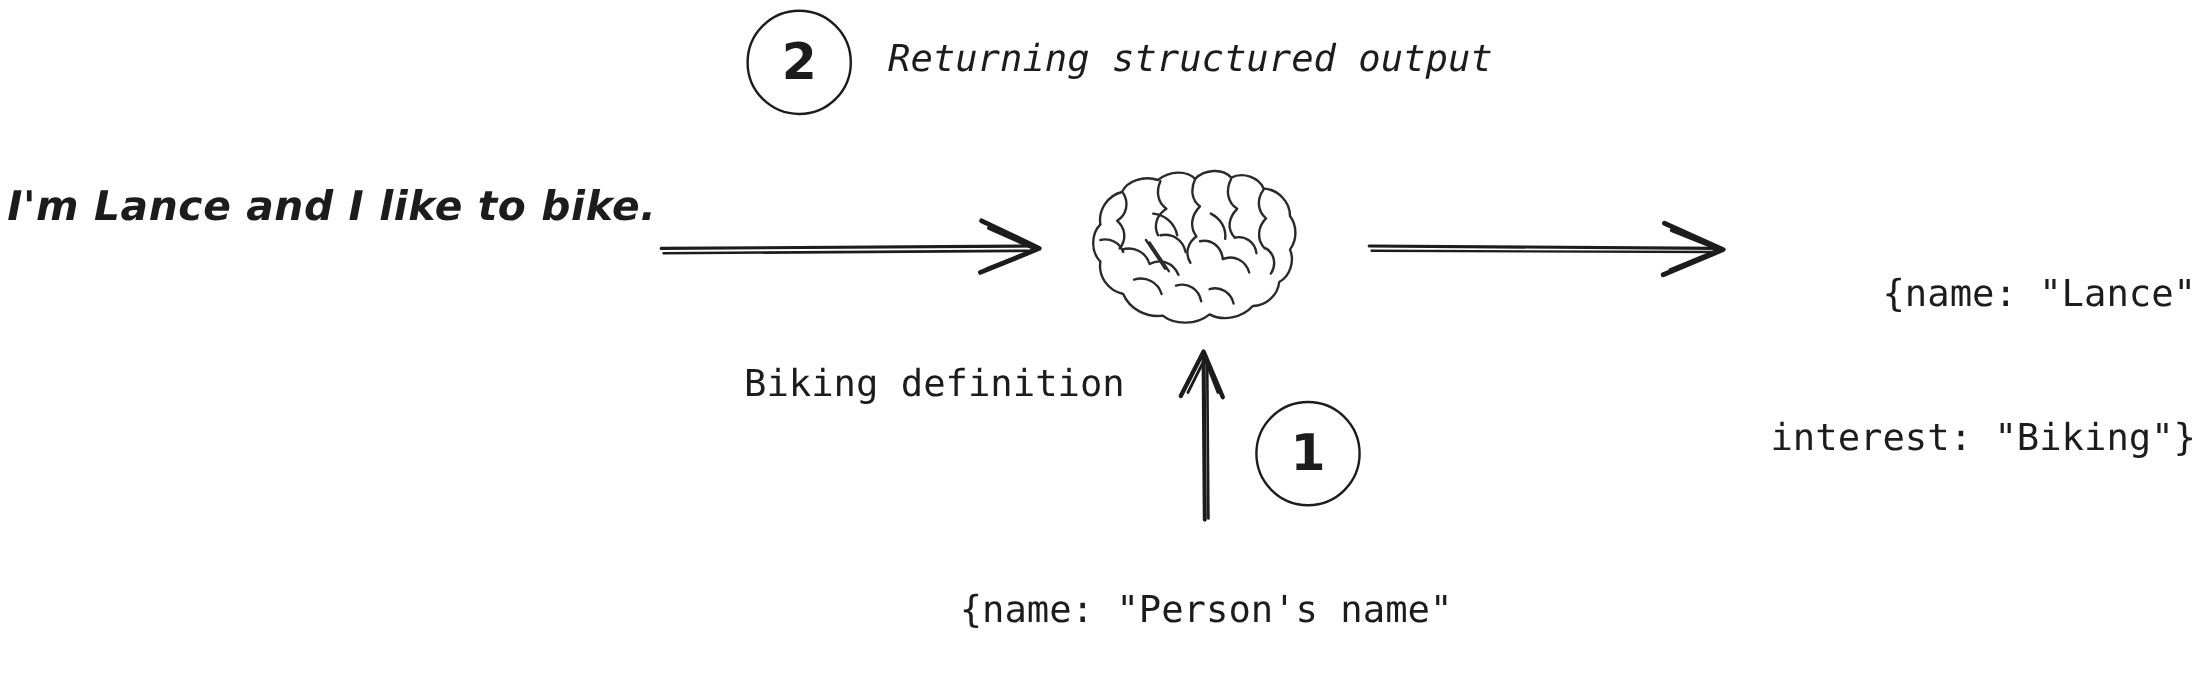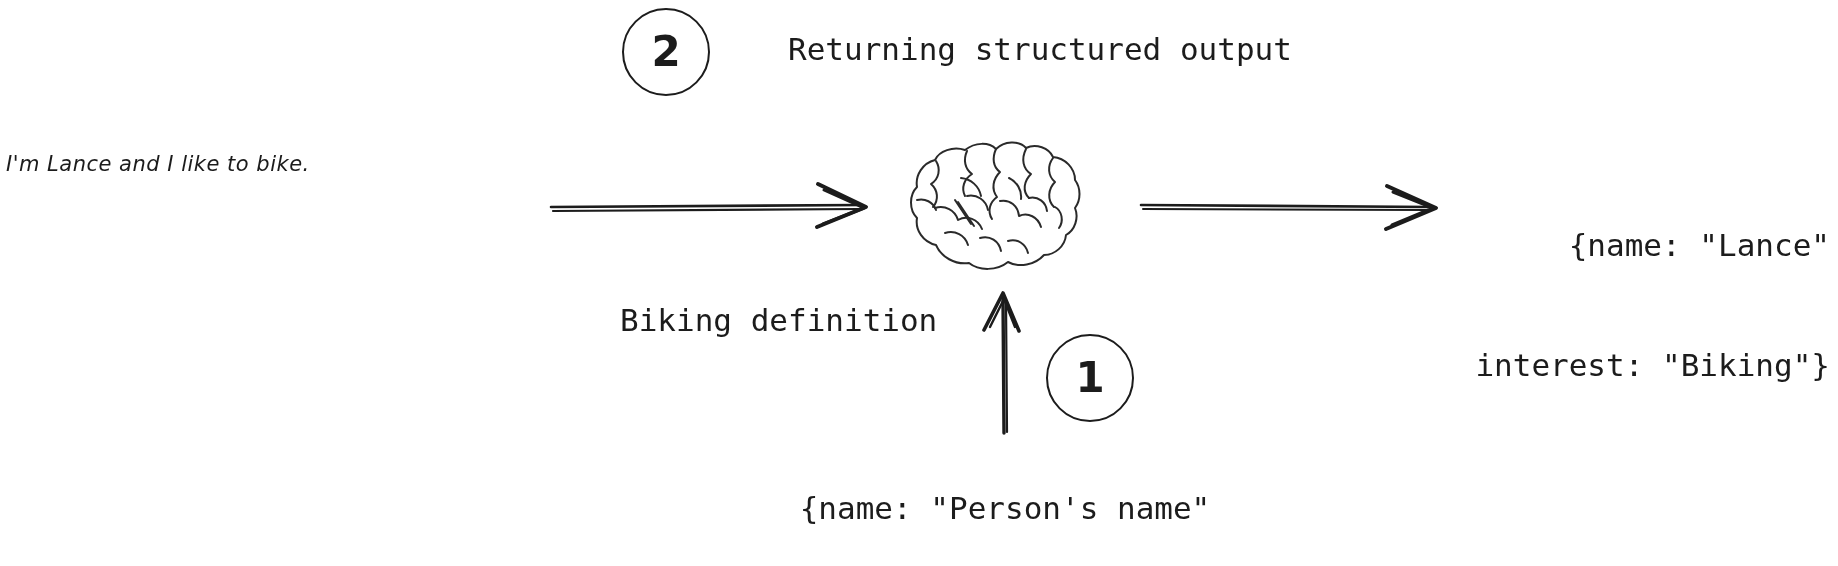--- a/index.html
+++ b/index.html
@@ -17,22 +17,22 @@
     height: 566px;
     background: #ffffff;
     overflow: hidden;
   }
   .abs { position: absolute; }
 
   
   .handwritten {
     font-family: "DejaVu Sans", sans-serif;
     font-style: italic;
-    font-weight: 400;
-    font-size: 21px;
+    font-weight: 700;
+    font-size: 34px;
     letter-spacing: 0.5px;
     color: #1c1c1c;
     white-space: nowrap;
   }
   .mono-label {
     font-family: "DejaVu Sans Mono", monospace;
     font-size: 31px;
     font-weight: 400;
     color: #1c1c1c;
     white-space: nowrap;
@@ -131,21 +131,21 @@
       <path d="M66,86 L50,62"></path>
       <path d="M69,88 L53,64"></path>
     </g>
   </svg>
 
   <div class="abs handwritten" style="left:6px; top:152px;">I'm Lance and I like to bike.</div>
 
   <div class="abs step-badge" style="left:622px; top:8px;">
     <span>2</span>
   </div>
-  <div class="abs mono-label" style="left:788px; top:31px;">Returning structured output</div>
+  <div class="abs mono-label" style="left:740px; top:31px;font-style:italic;">Returning structured output</div>
 
   <div class="abs step-badge" style="left:1046px; top:334px;">
     <span>1</span>
   </div>
   <div class="abs mono-label" style="left:620px; top:302px;">Biking definition</div>
 
   <div class="abs mono-block block-right" style="right:8px; top:145px; width:640px;">
     <div>{name: "Lance"</div>
     <div>interest: "Biking"}</div>
   </div>

